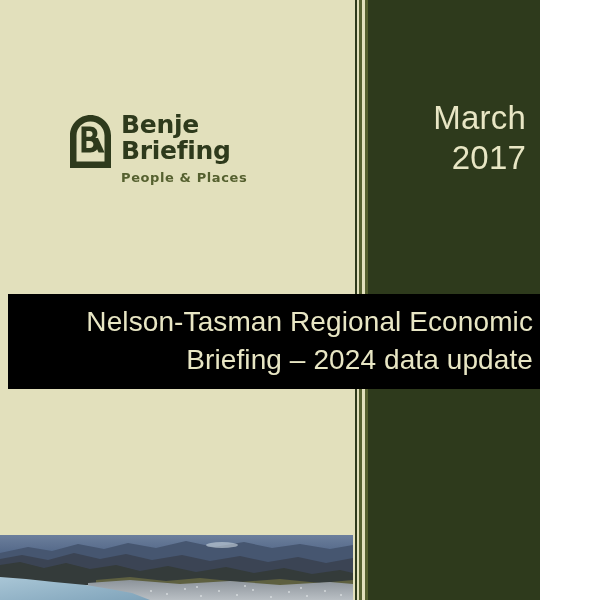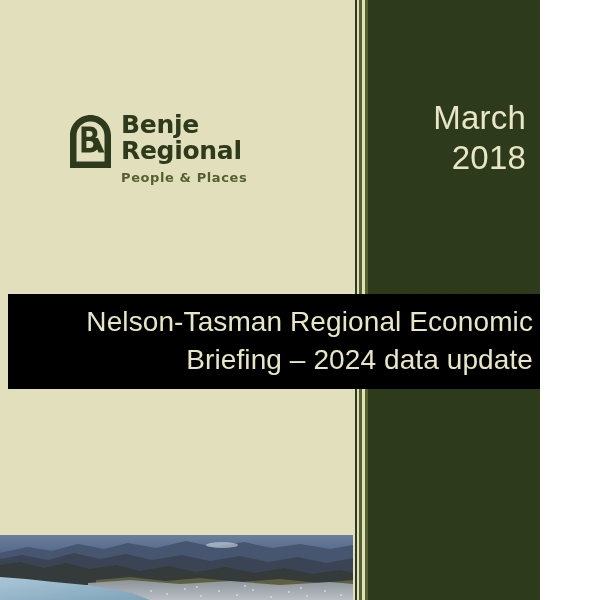--- a/index.html
+++ b/index.html
@@ -218,28 +218,28 @@
                  C26.6 24.8 28.3 27.2 28.3 30.3 C28.3 34.6 25.0 37.5 20.2 37.5 L11.5 37.5 Z
                  M16.4 16.0 L16.4 21.8 L19.4 21.8 C21.4 21.8 22.6 20.7 22.6 18.9
                  C22.6 17.1 21.4 16.0 19.4 16.0 Z
                  M16.4 26.0 L16.4 33.0 L19.7 33.0 C22.0 33.0 23.4 31.7 23.4 29.5
                  C23.4 27.3 22.0 26.0 19.7 26.0 Z" fill="#2E3A1C"></path>
         <path d="M22.0 23.0 L28.0 23.0 L34.5 37.5 L28.6 37.5 Z" fill="#2E3A1C"></path>
       </svg>
     </span>
     <span class="logo-wordmark">
       <span class="logo-name">Benje</span>
-      <span class="logo-name">Regional</span>
+      <span class="logo-name">Briefing</span>
       <span class="logo-tagline">People &amp; Places</span>
     </span>
   </div>
 
   <div class="date-block">
     <span class="date-line">March</span>
-    <span class="date-line">2018</span>
+    <span class="date-line">2017</span>
   </div>
 
   <div class="title-banner">
     <span class="title-line">Nelson-Tasman Regional Economic</span>
     <span class="title-line">Briefing – 2024 data update</span>
   </div>
 
 </div>
 
 </body></html>

